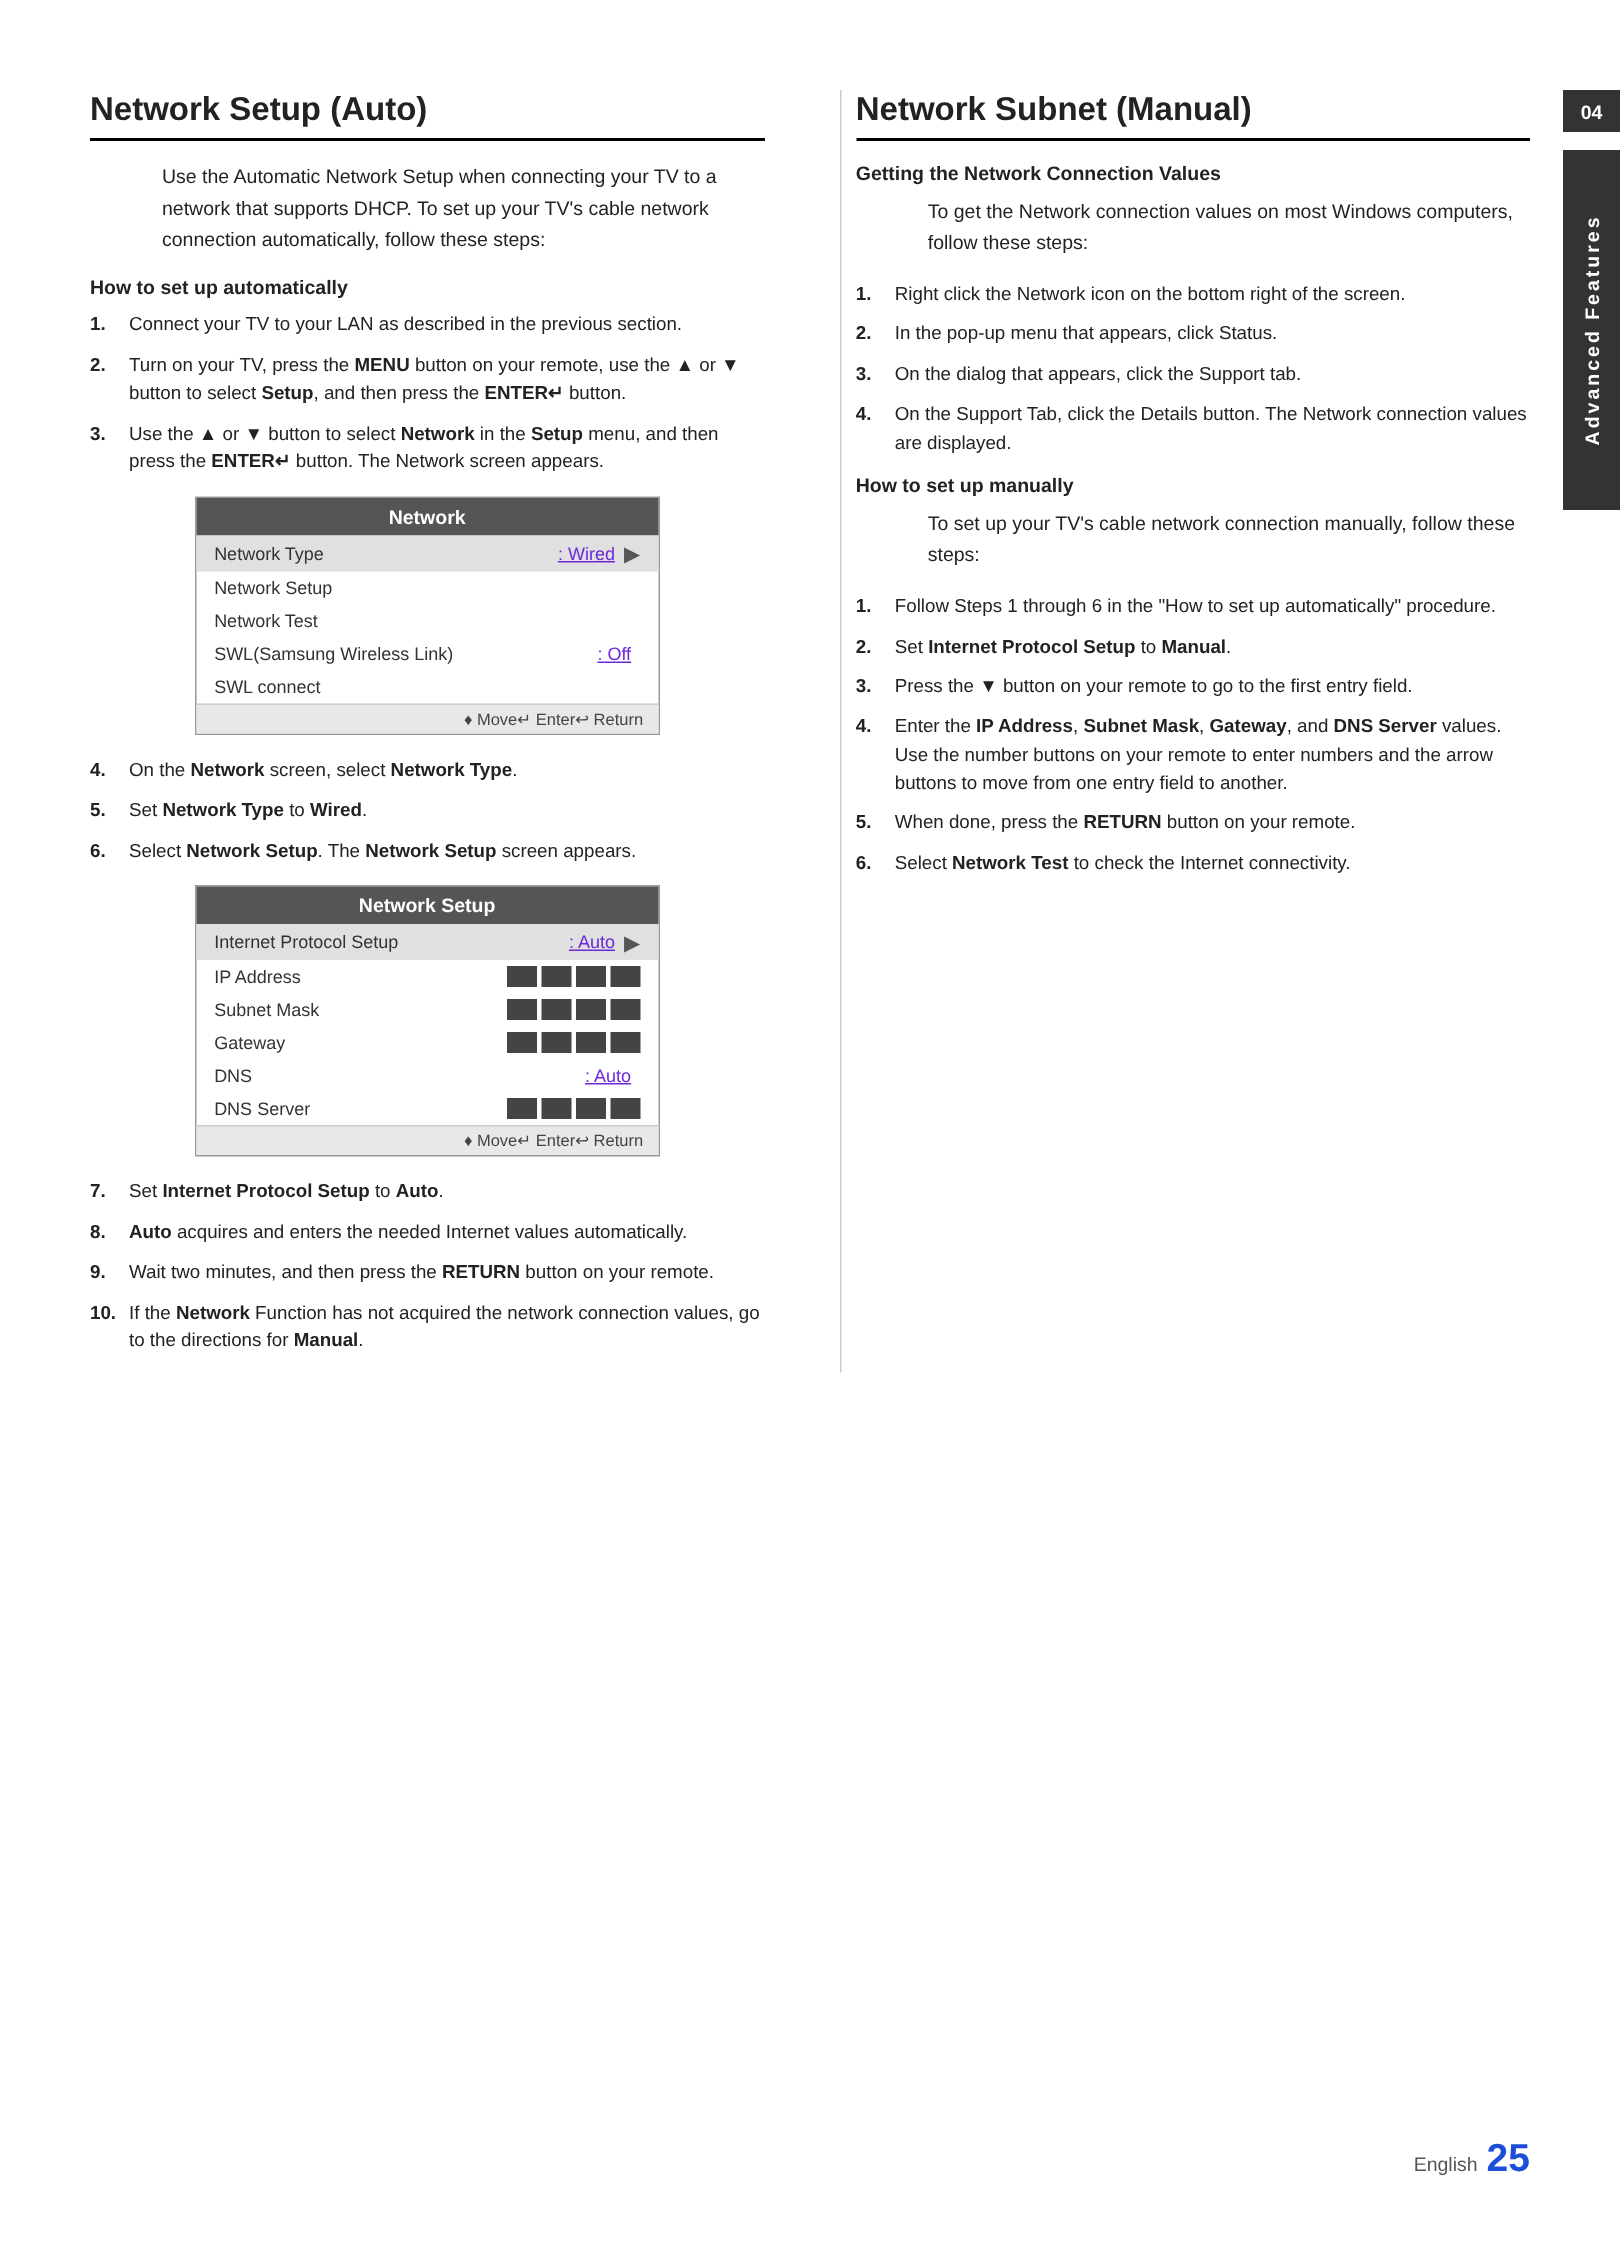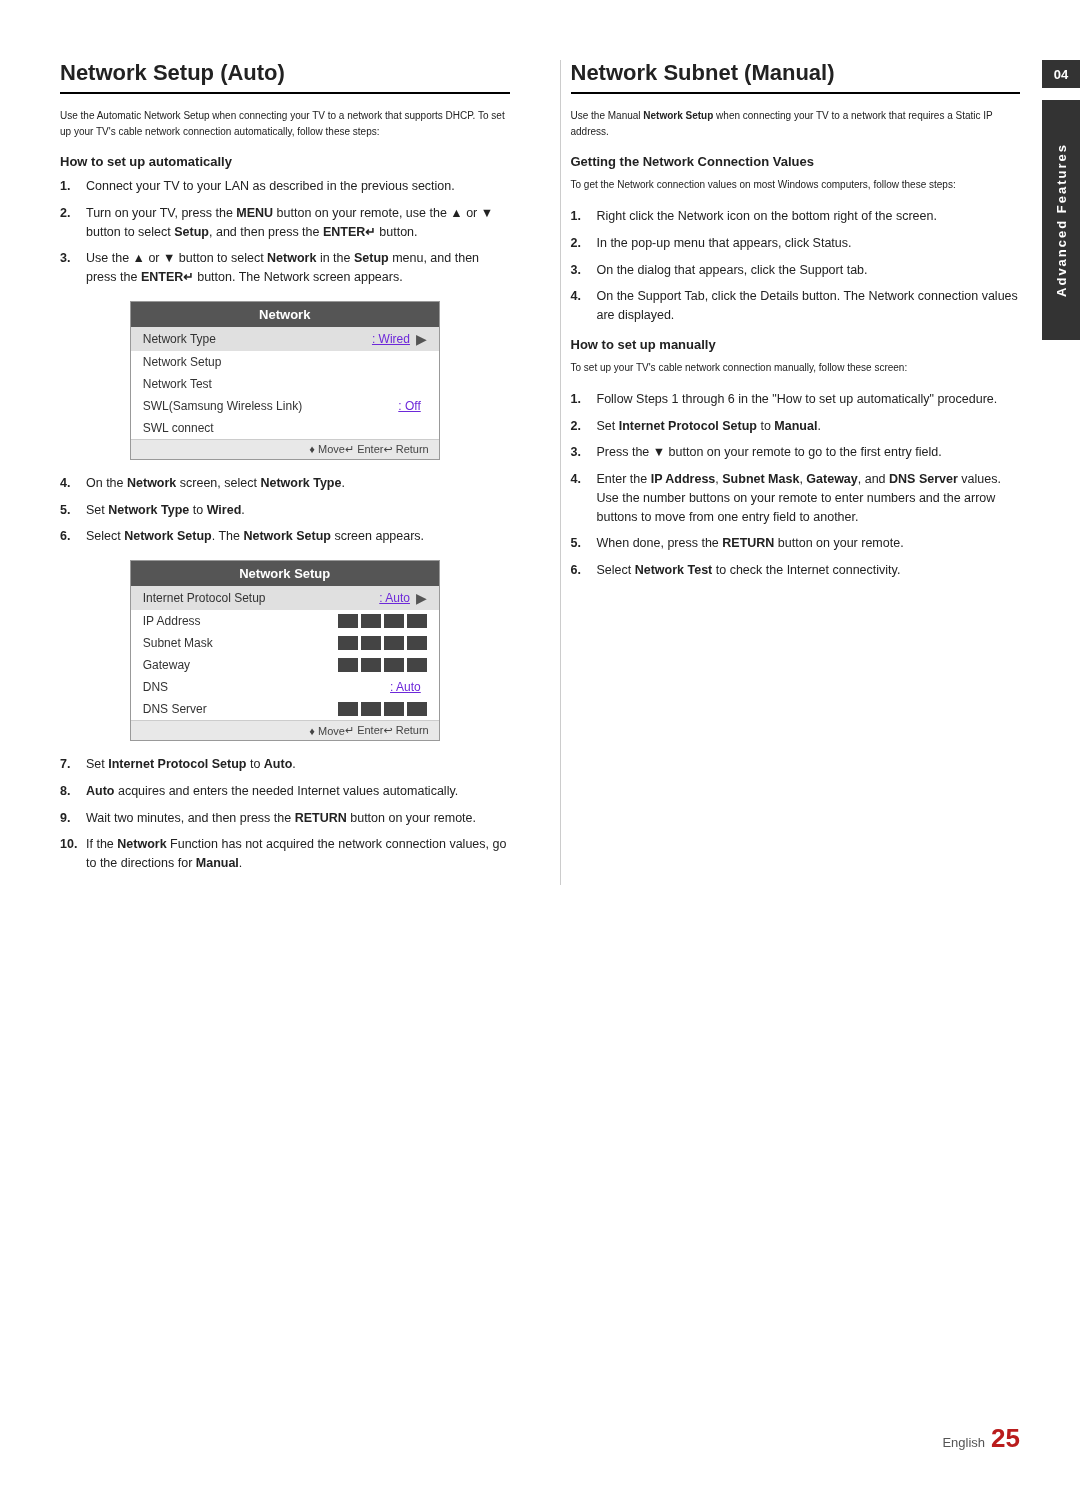--- a/index.html
+++ b/index.html
@@ -41,23 +41,24 @@
 
     .section-title {
       font-size: 22px;
       font-weight: bold;
       margin-bottom: 14px;
       padding-bottom: 6px;
       border-bottom: 2px solid #000000;
     }
 
     .section-intro {
-      font-size: 10px;
+      font-size: 13px;
       line-height: 1.6;
       margin-bottom: 14px;
+      margin-left: 48px;
     }
 
     .subsection-title {
       font-size: 13px;
       font-weight: bold;
       margin-bottom: 8px;
       margin-top: 10px;
     }
 
     .step-list {
@@ -168,21 +169,21 @@
       color: #555;
       display: flex;
       align-items: baseline;
       gap: 6px;
       text-align: right;
     }
 
     .page-number {
       font-size: 26px;
       font-weight: bold;
-      color: #b91c1c;
+      color: #1d4ed8;
     }
   </style>
 </head>
 <body>
 
 <div class="page-container">
 
   <div class="content-area">
 
     <div class="left-column">
@@ -322,21 +323,20 @@
           <span class="step-text">If the <span class="bold">Network</span> Function has not acquired the network connection values, go to the directions for <span class="bold">Manual</span>.</span>
         </li>
       </ol>
 
     </div>
 
     <div class="right-column">
 
       <h1 class="section-title">Network Subnet (Manual)</h1>
 
-      <p class="section-intro">Use the Manual <span class="bold">Network Setup</span> when connecting your TV to a network that requires a Static IP address.</p>
 
       <div class="subsection-title">Getting the Network Connection Values</div>
 
       <p class="section-intro">To get the Network connection values on most Windows computers, follow these steps:</p>
 
       <ol class="step-list">
         <li>
           <span class="step-num bold">1.</span>
           <span class="step-text">Right click the Network icon on the bottom right of the screen.</span>
         </li>
@@ -349,21 +349,21 @@
           <span class="step-text">On the dialog that appears, click the Support tab.</span>
         </li>
         <li>
           <span class="step-num bold">4.</span>
           <span class="step-text">On the Support Tab, click the Details button. The Network connection values are displayed.</span>
         </li>
       </ol>
 
       <div class="subsection-title">How to set up manually</div>
 
-      <p class="section-intro">To set up your TV's cable network connection manually, follow these screen:</p>
+      <p class="section-intro">To set up your TV's cable network connection manually, follow these steps:</p>
 
       <ol class="step-list">
         <li>
           <span class="step-num bold">1.</span>
           <span class="step-text">Follow Steps 1 through 6 in the "How to set up automatically" procedure.</span>
         </li>
         <li>
           <span class="step-num bold">2.</span>
           <span class="step-text">Set <span class="bold">Internet Protocol Setup</span> to <span class="bold">Manual</span>.</span>
         </li>

